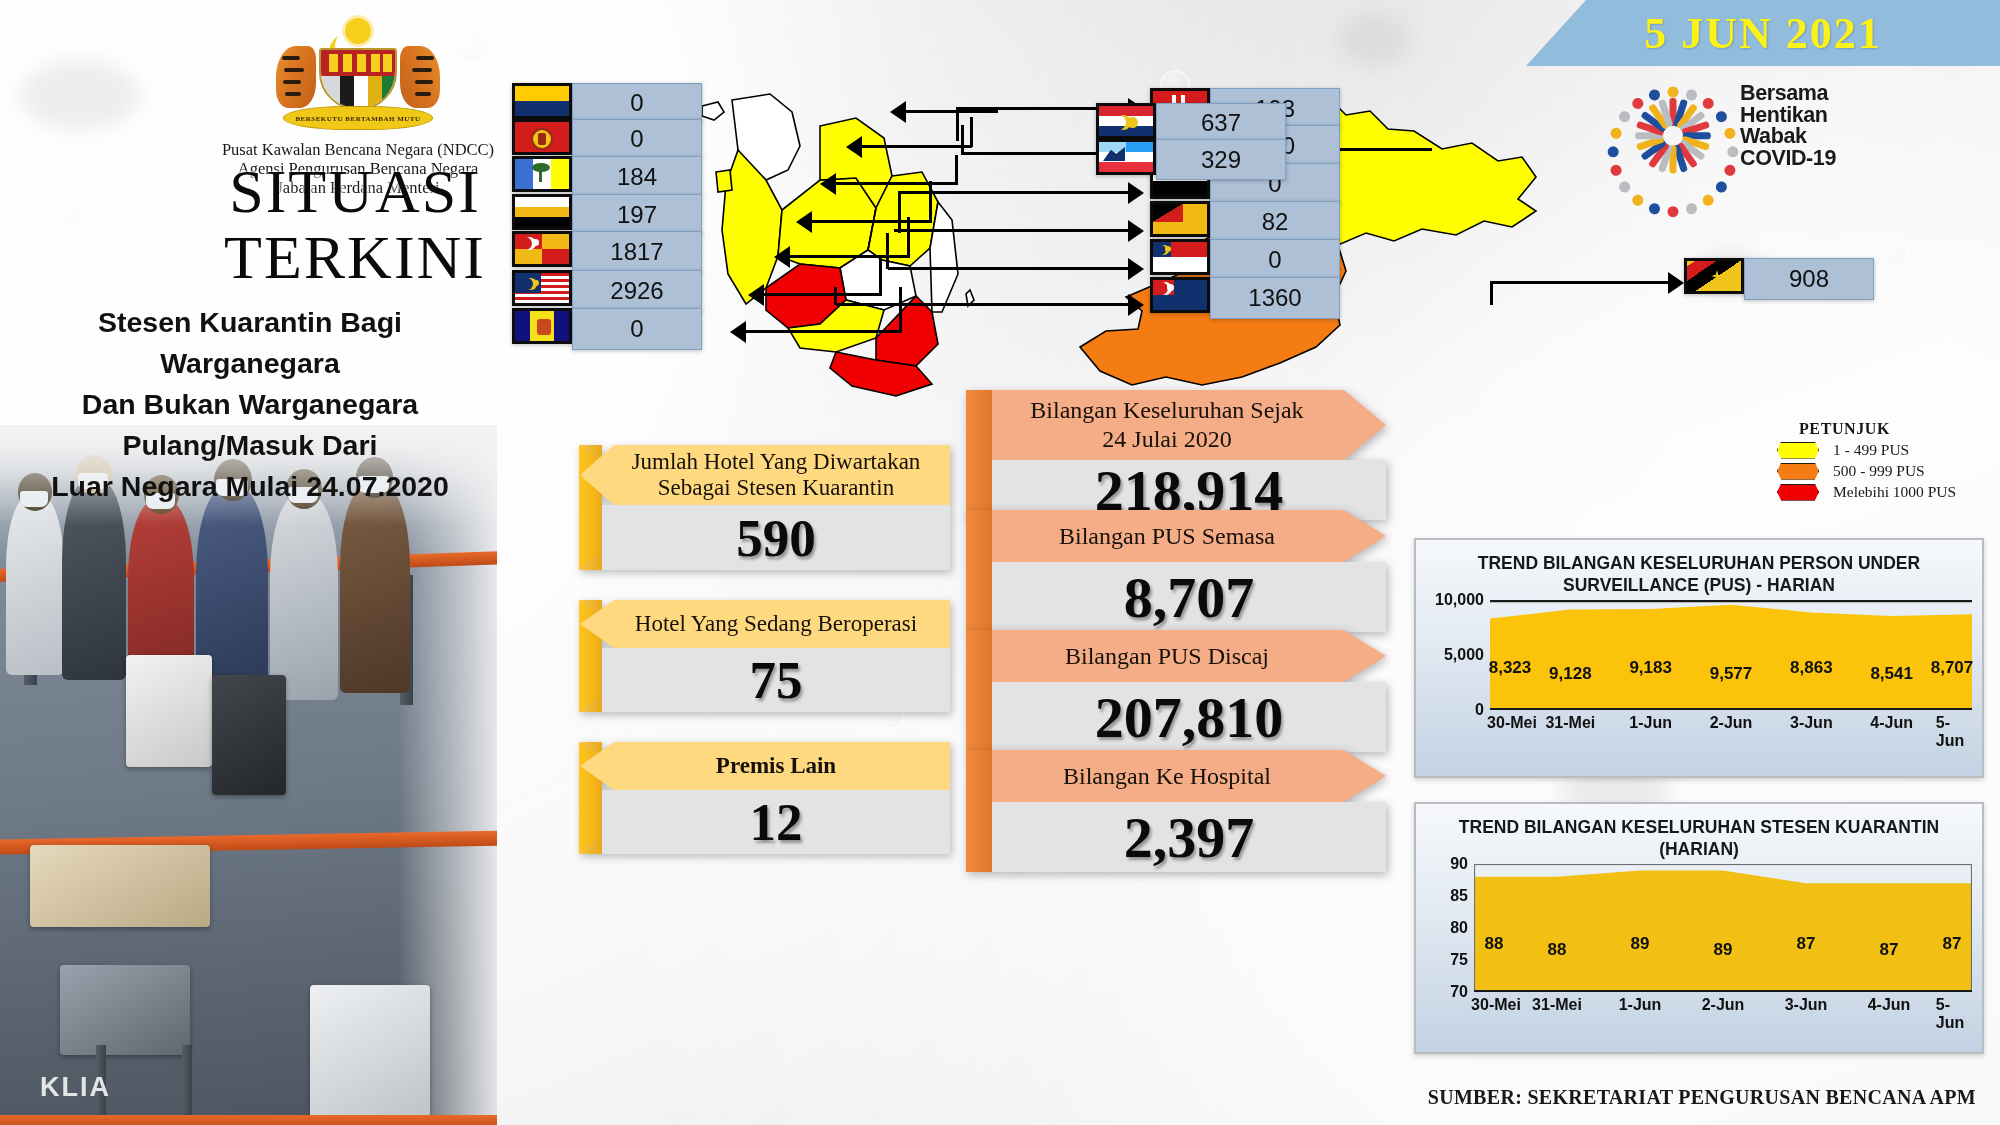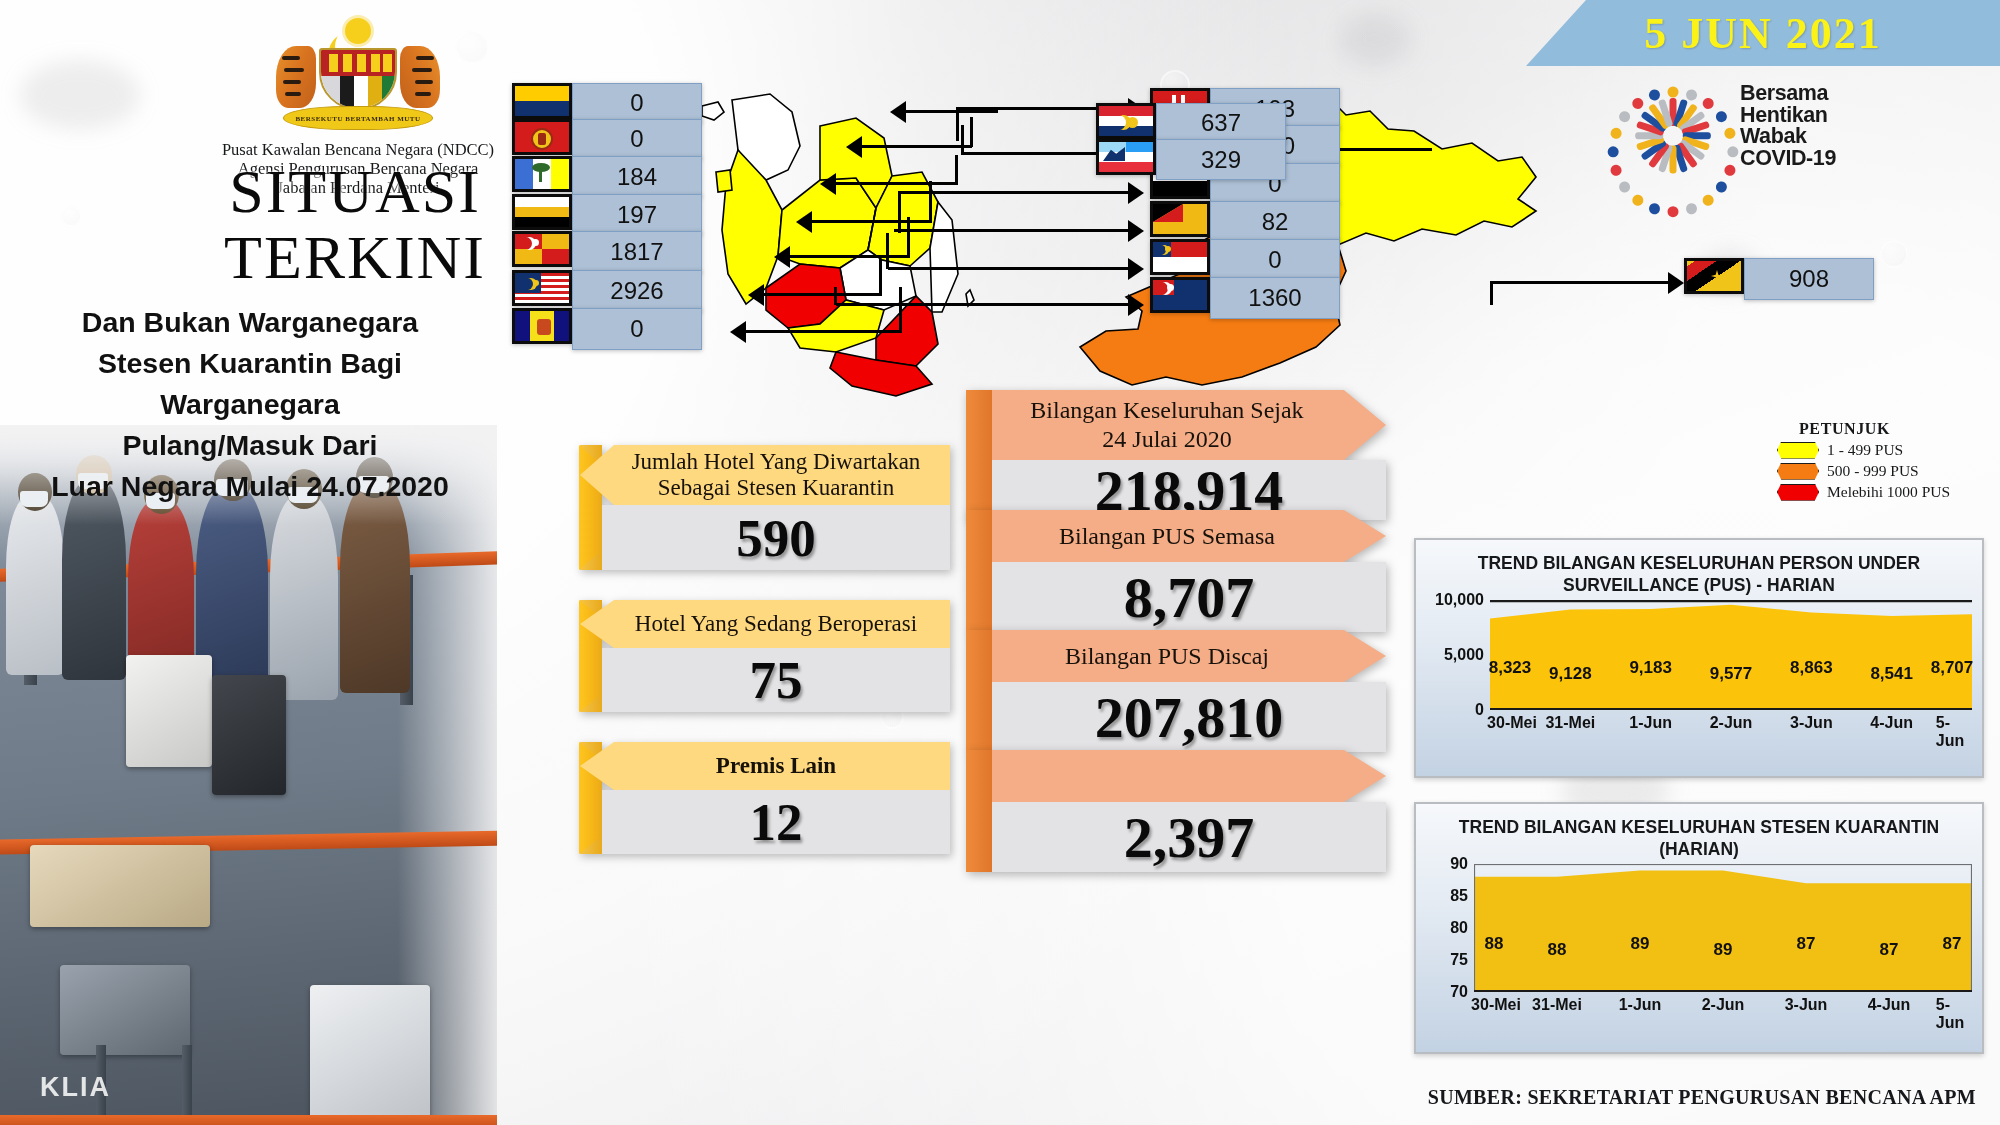--- a/index.html
+++ b/index.html
@@ -118,21 +118,21 @@
           display:flex; align-items:center; justify-content:center;
           font-family:"Liberation Sans",sans-serif; font-size:24px; color:#111; }
 
   
   .st { position:absolute; }
   .crescent { position:absolute; border-radius:50%; }
 
   
   #legend { position:absolute; right:8px; top:420px; width:215px; z-index:6; }
   #legend h4 { font-size:16px; font-weight:bold; letter-spacing:.6px; color:#17181a; margin-bottom:3px; margin-left:22px;}
-  .lg-row { display:flex; align-items:center; gap:8px; margin-bottom:3px; }
+  .lg-row { display:flex; align-items:center; gap:14px; margin-bottom:3px; }
   .lg-chip { width:42px; height:17px; border:1.2px solid #1c1c1c;
              clip-path:polygon(10% 0,90% 0,100% 50%,90% 100%,10% 100%,0 50%); }
   .lg-row span { font-size:15.5px; color:#17181a; }
 
   
   .ybanner { position:absolute; z-index:6; filter:drop-shadow(2px 3px 4px rgba(0,0,0,.25)); }
   .ybanner .side { position:absolute; left:0; top:0; width:22px; height:100%;
       background:linear-gradient(to right,#f6c445,#e8a91c); }
   .ybanner .head-bar { position:absolute; left:0; top:0; height:48px; width:100%;
       background:#ffd97f; clip-path:polygon(0 50%, 34px 0, 100% 0, 100% 100%, 34px 100%); }
@@ -280,22 +280,22 @@
     <div>Jabatan Perdana Menteri</div>
   </div>
 </div>
 
 <div id="title-main">
   <div>SITUASI</div>
   <div>TERKINI</div>
 </div>
 
 <div id="subtitle">
+  <div>Stesen Kuarantin Bagi Warganegara</div>
   <div>Dan Bukan Warganegara</div>
-  <div>Stesen Kuarantin Bagi Warganegara</div>
   <div>Pulang/Masuk Dari</div>
   <div>Luar Negara Mulai 24.07.2020</div>
 </div>
 
 <div id="date-banner">
   <span>5 JUN 2021</span>
 </div>
 
 <div id="covid-logo">
   <div id="ring">
@@ -655,20 +655,21 @@
   <div class="head-bar"></div>
   <div class="head-txt" style="height:52px;left:26px;">Bilangan PUS Discaj</div>
 </div>
 
 <div class="obanner" style="left:966px;top:750px;width:420px;height:122px;">
   <div class="side"></div>
   <div class="body" style="top:52px;bottom:0;">
     <div class="num">2,397</div>
   </div>
   <div class="head-bar"></div>
+  <div class="head-txt" style="height:52px;left:26px;">Bilangan Ke Hospital</div>
 </div>
 
 <div class="chart-card" style="left:1414px;top:538px;width:570px;height:240px;">
   <div class="chart-title">TREND BILANGAN KESELURUHAN PERSON UNDER SURVEILLANCE (PUS) - HARIAN</div>
   <div class="plot" id="plot1" style="height:110px;">
     <div class="yaxis" id="y1">
         <div style="top: 110px;">0</div>
         <div style="top: 55px;">5,000</div>
         <div style="top: 0px;">10,000</div>
       </div>

